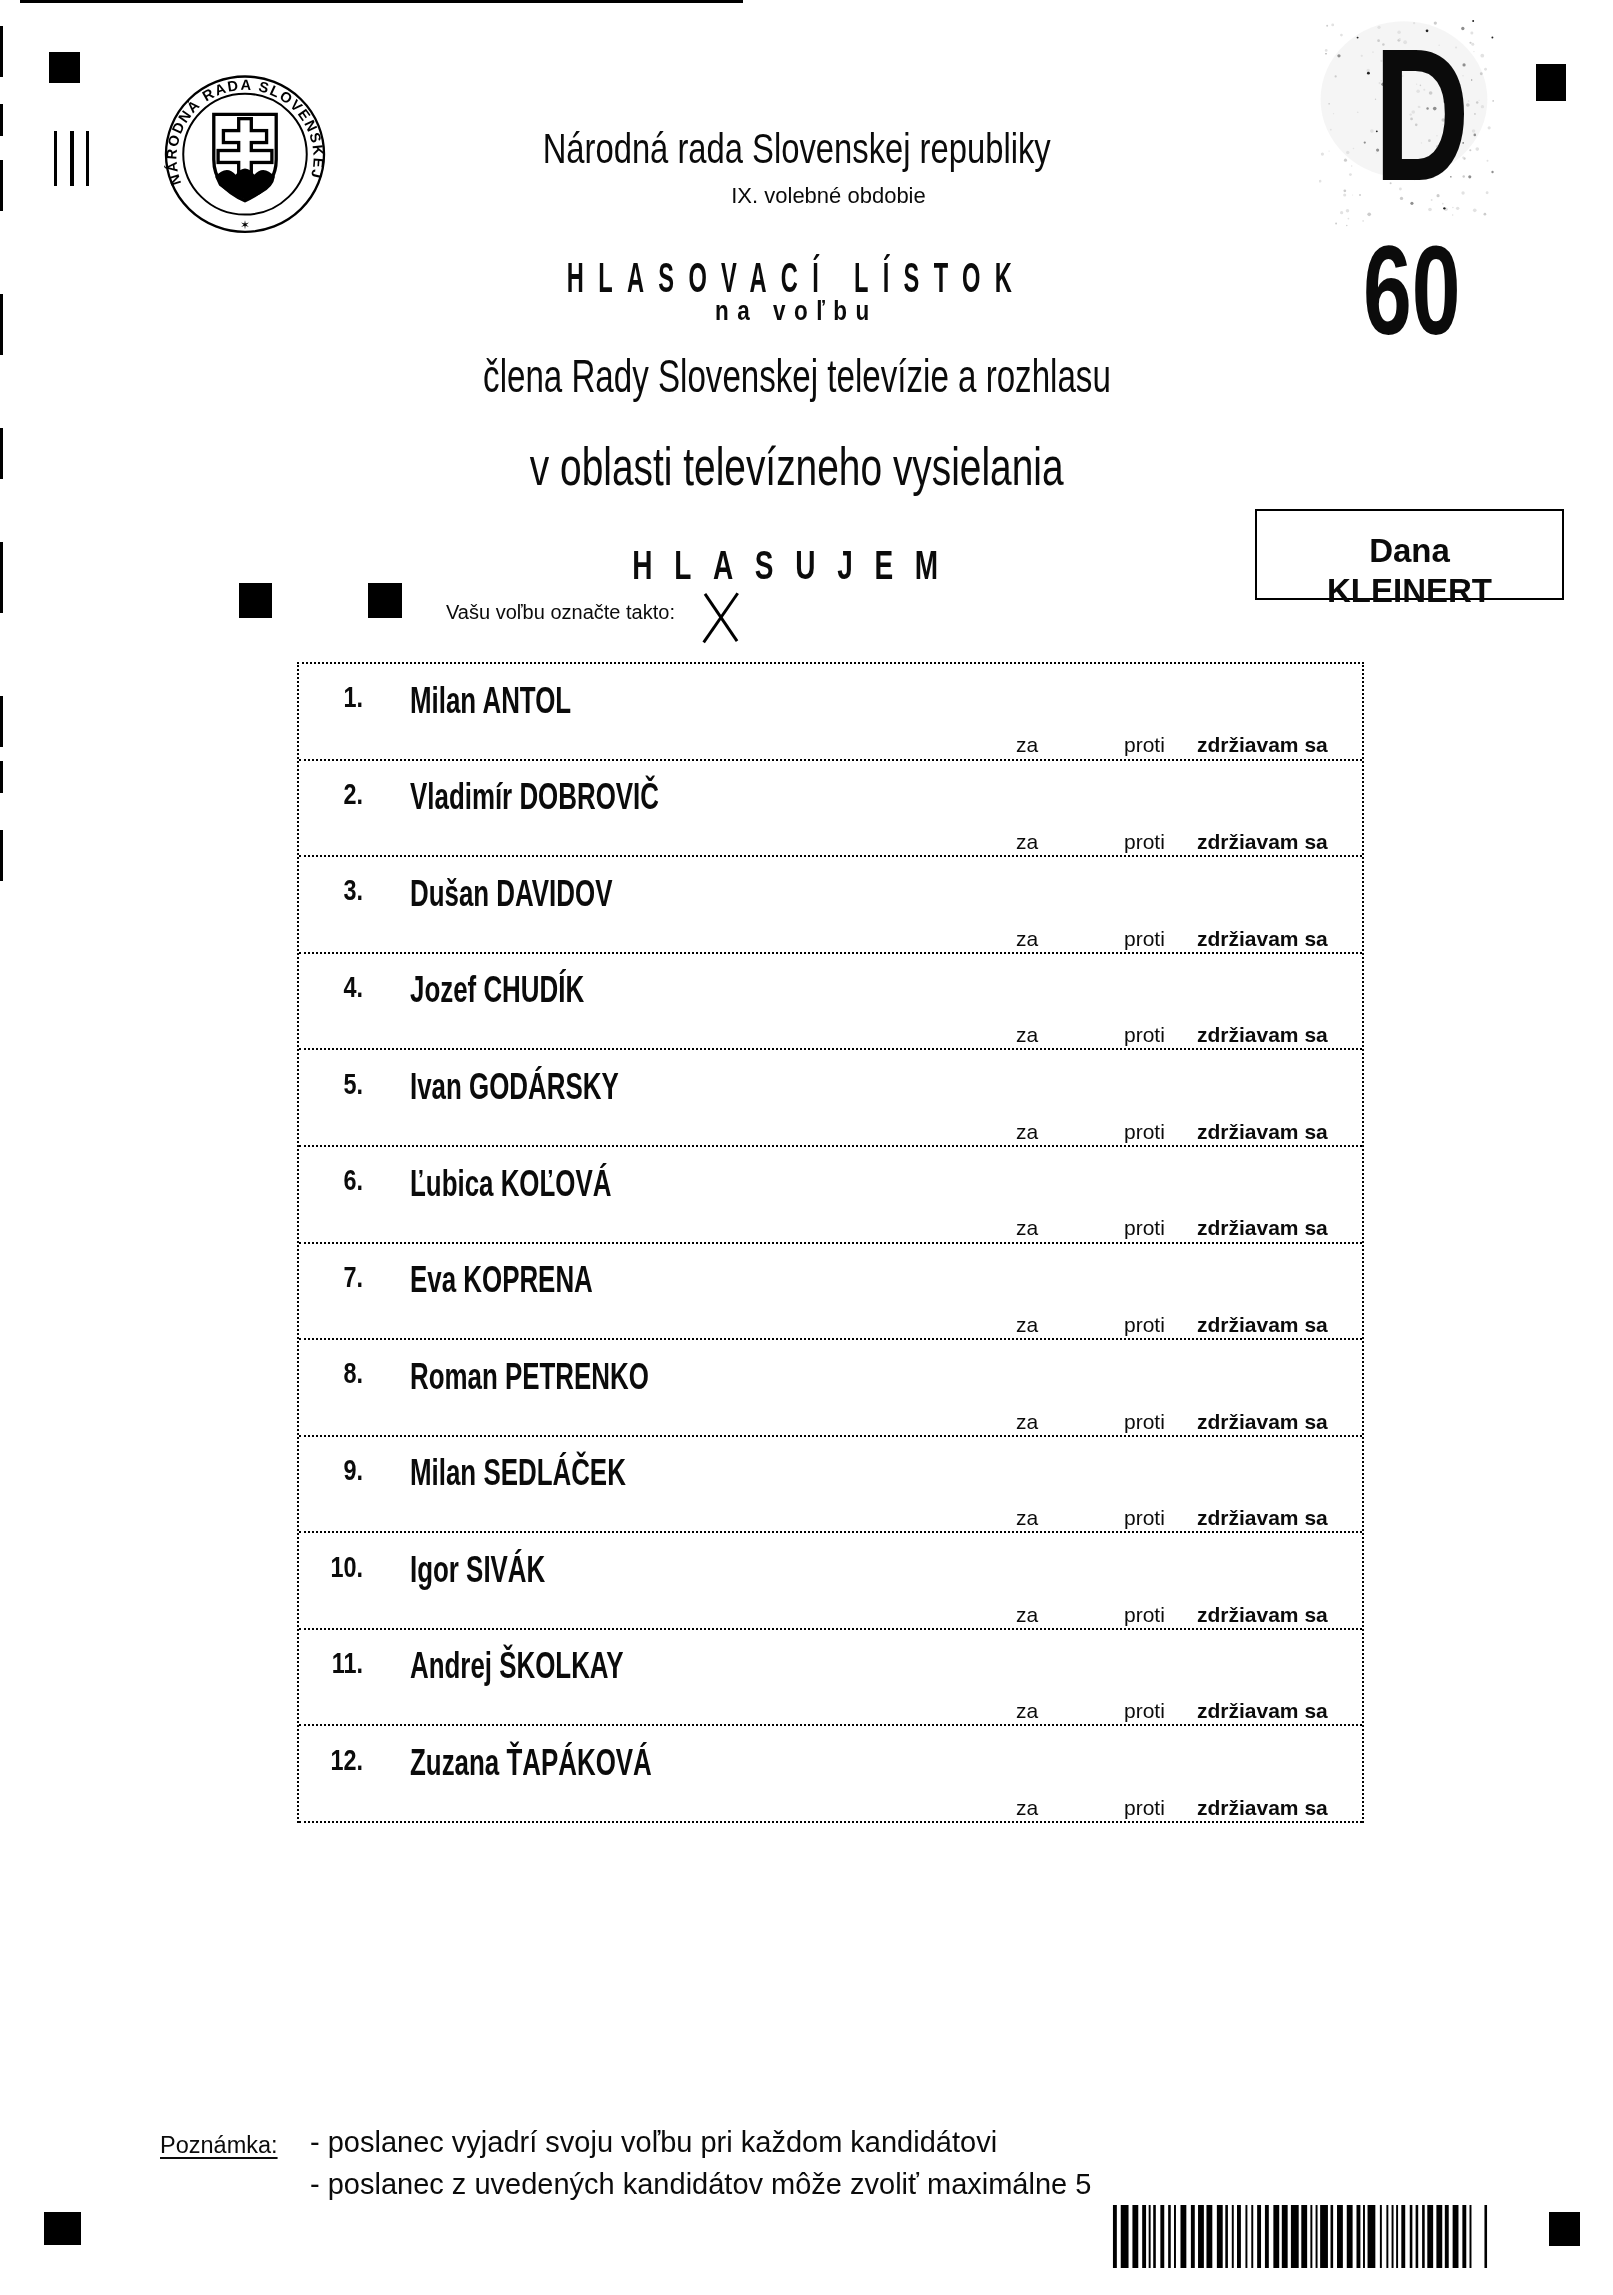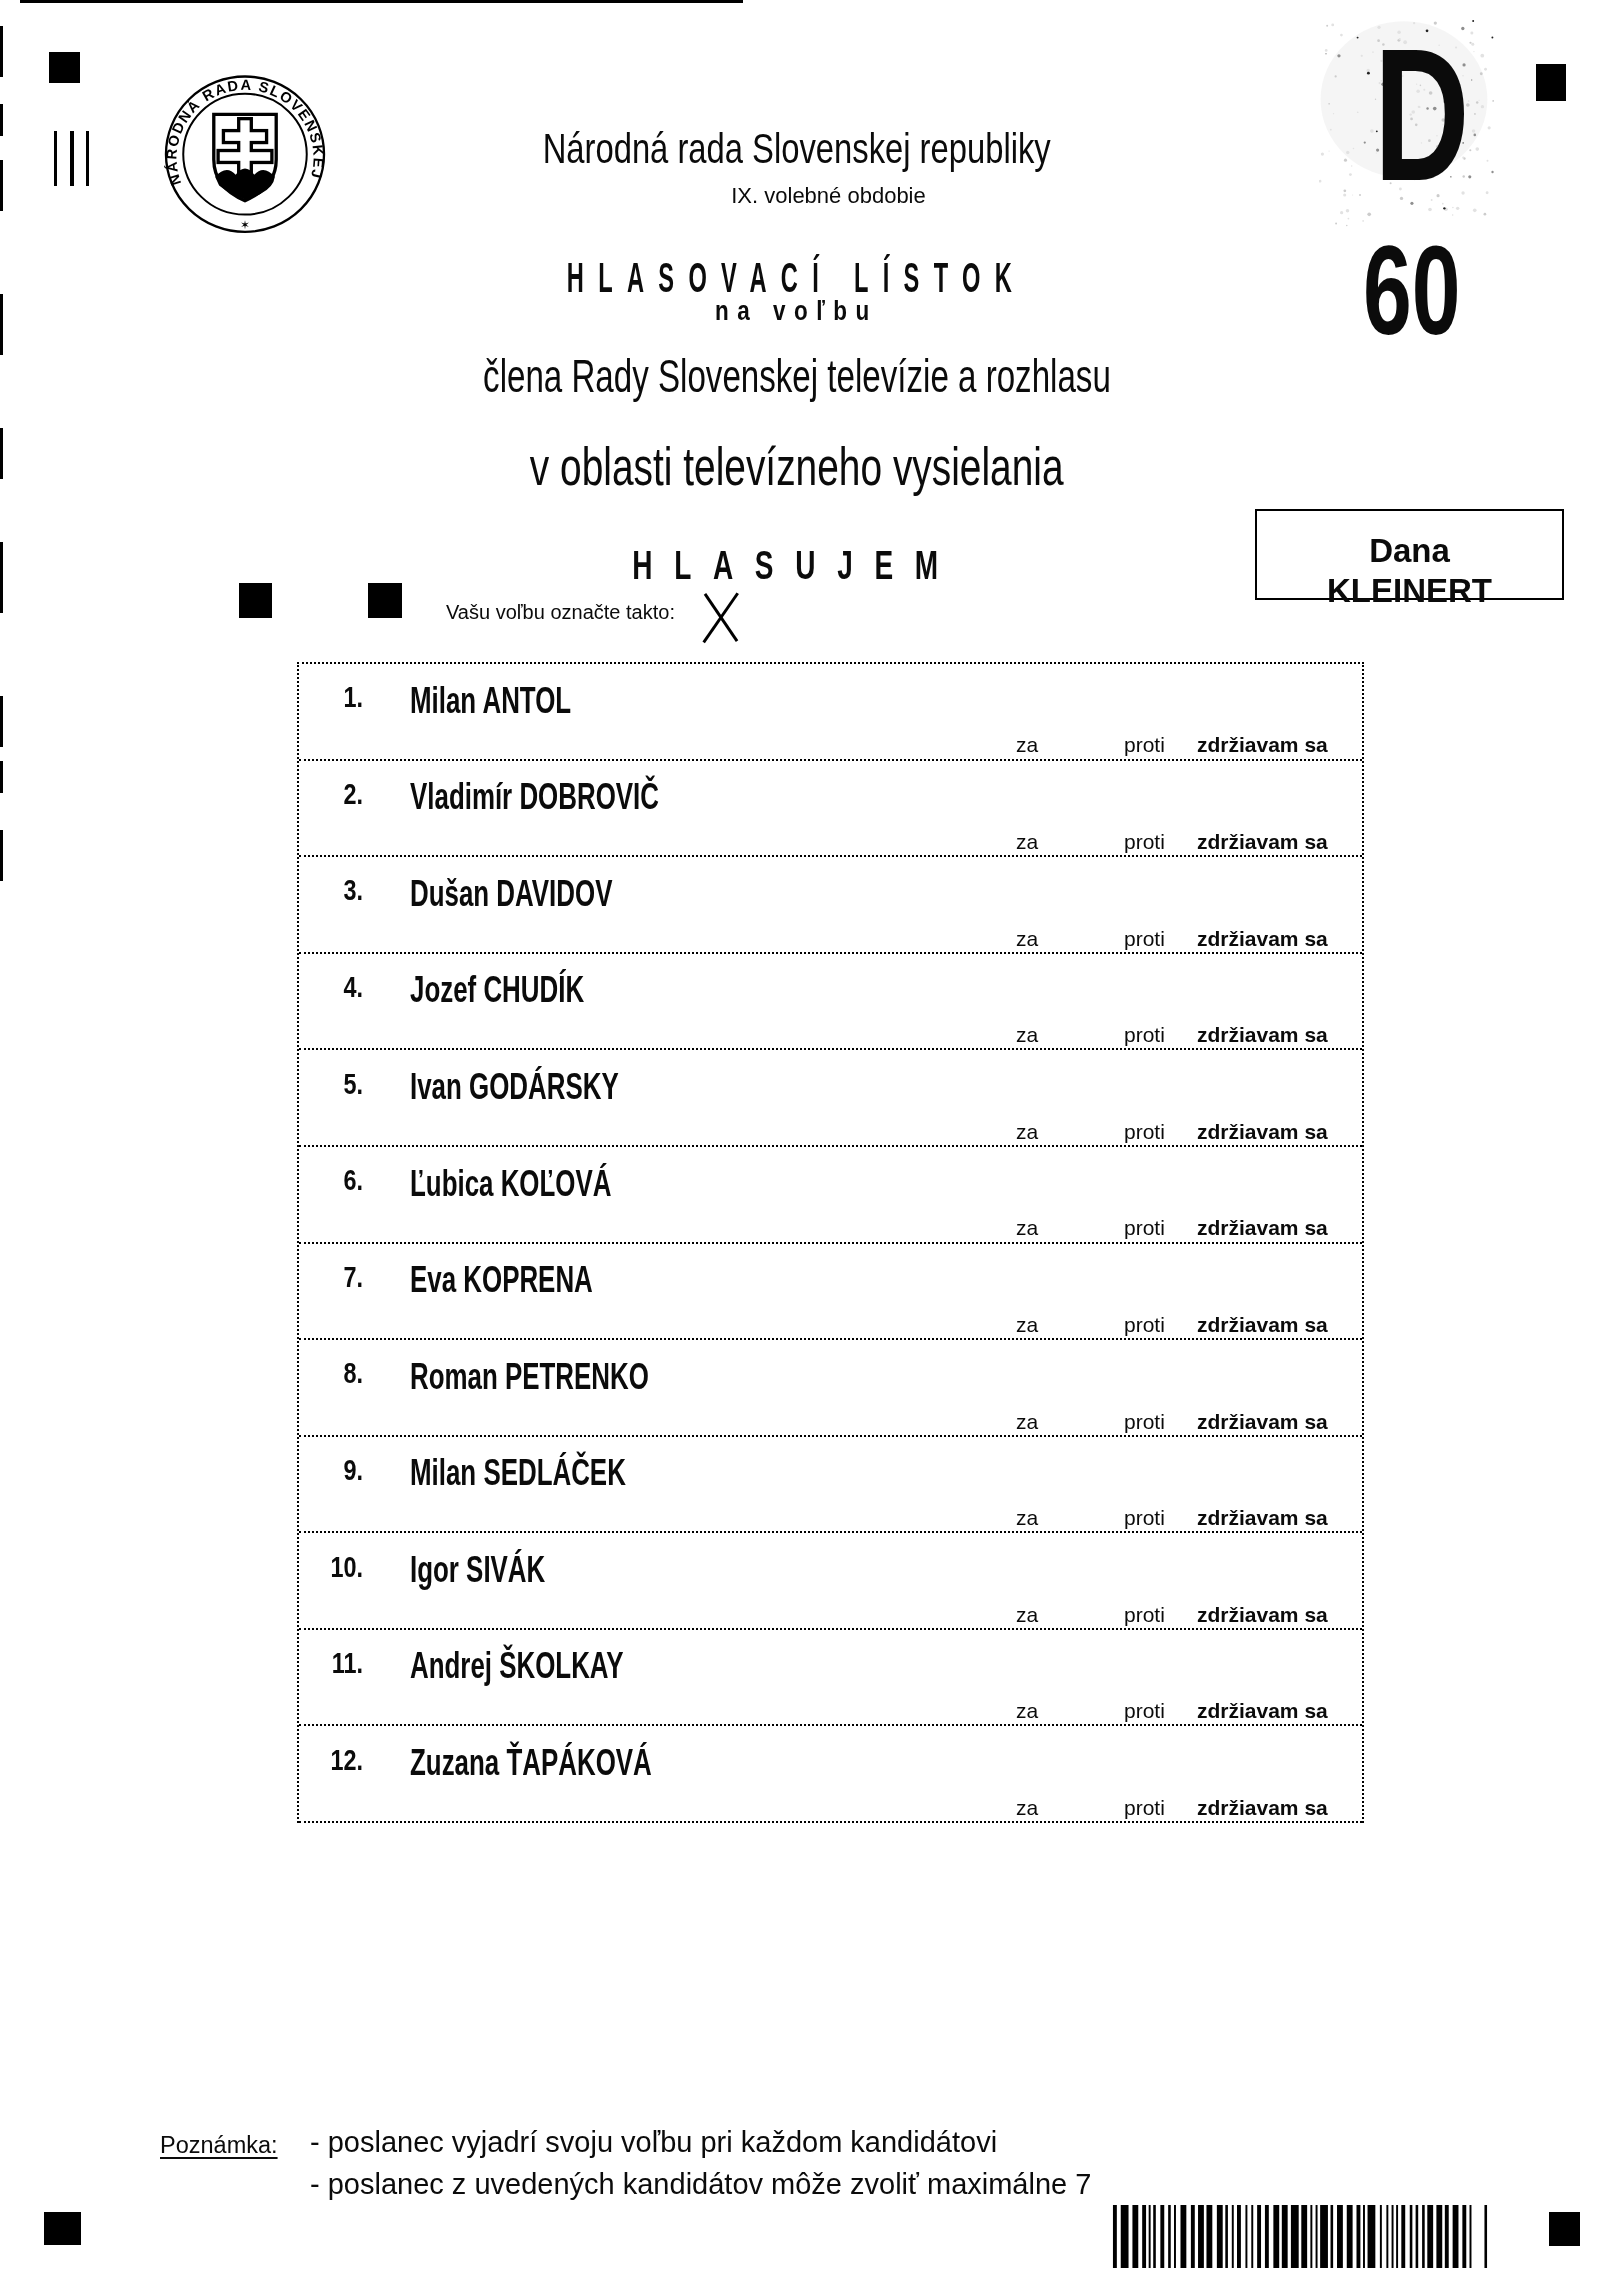--- a/index.html
+++ b/index.html
@@ -391,21 +391,21 @@
       <span class="row-name">Zuzana ŤAPÁKOVÁ</span>
       <span class="vote-option vo-0">za</span>
       <span class="vote-option vo-1">proti</span>
       <span class="vote-option vo-2">zdržiavam sa</span>
     </div>
     </div>
 
   <div class="abs note-label nowrap">Poznámka:</div>
   <div class="abs notes">
     <div class="nowrap">- poslanec vyjadrí svoju voľbu pri každom kandidátovi</div>
-    <div class="nowrap">- poslanec z uvedených kandidátov môže zvoliť maximálne 7</div>
+    <div class="nowrap">- poslanec z uvedených kandidátov môže zvoliť maximálne 5</div>
   </div>
 
   <svg class="abs barcode" width="376" height="63" viewBox="0 0 576 97">
       <rect x="0" y="0" width="6" height="97" fill="#000"></rect>
       <rect x="12" y="0" width="12" height="97" fill="#000"></rect>
       <rect x="30" y="0" width="9" height="97" fill="#000"></rect>
       <rect x="45" y="0" width="6" height="97" fill="#000"></rect>
       <rect x="55" y="0" width="3" height="97" fill="#000"></rect>
       <rect x="62" y="0" width="4" height="97" fill="#000"></rect>
       <rect x="73" y="0" width="6" height="97" fill="#000"></rect>

